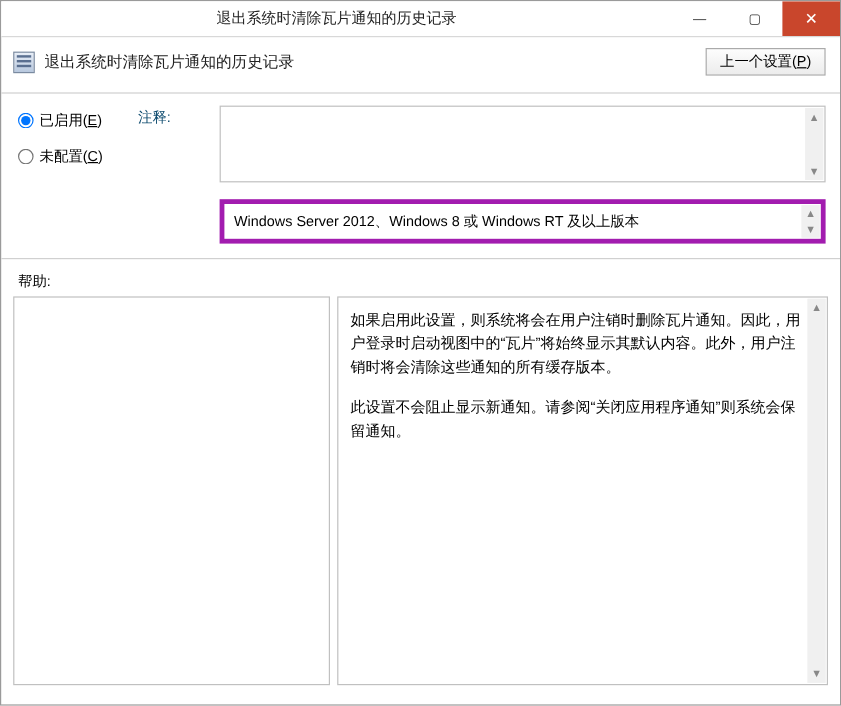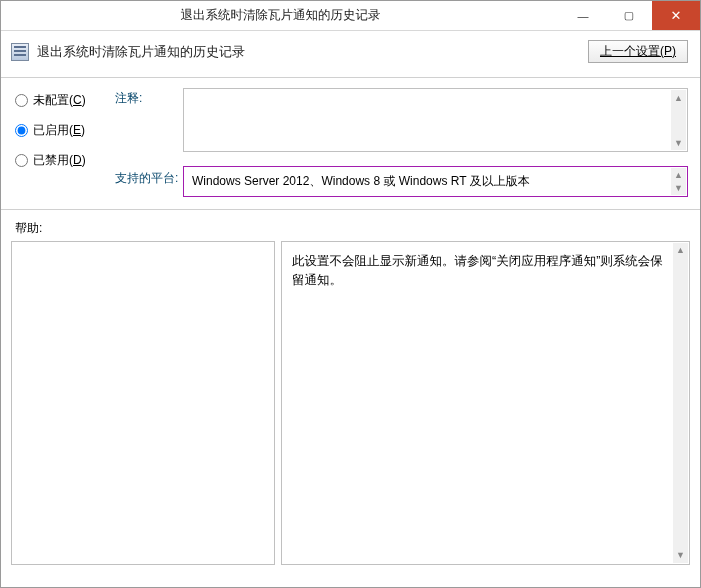--- a/index.html
+++ b/index.html
@@ -62,21 +62,20 @@
   .prev-next { display: flex; gap: 8px; margin-left: auto; }
   .btn {
     height: 23px;
     min-width: 100px;
     border: 1px solid #aaa;
     background: linear-gradient(#fdfdfd,#ececec);
     font-size: 12px;
     font-family: inherit;
     padding: 0 4px;
     cursor: default;
-    text-decoration: underline;
   }
   .btn u { text-decoration: underline; }
   
   .config {
     display: grid;
     grid-template-columns: 100px 68px 1fr;
     padding: 10px 12px 12px 14px;
     row-gap: 14px;
     border-bottom: 1px solid #d0d0d0;
   }
@@ -88,21 +87,21 @@
     grid-column: 3; grid-row: 1;
     border: 1px solid #c0c0c0;
     background: #fff;
     height: 64px;
     position: relative;
     padding: 4px 18px 4px 6px;
   }
   .platforms-lbl { grid-column: 2; grid-row: 2; padding-top: 4px; }
   .platforms-box {
     grid-column: 3; grid-row: 2;
-    border: 1px solid #a21caf;
+    border: 4px solid #a21caf;
     background: #fff;
     padding: 6px 0 6px 8px;
     position: relative;
   }
   .vscroll { position: absolute; top: 1px; right: 1px; bottom: 1px; width: 15px;
     display: flex; flex-direction: column; background: #f0f0f0; }
   .vscroll .arrow { height: 15px; display:flex; align-items:center; justify-content:center;
     color: #888; font-size: 9px; background: #f0f0f0; }
   .vscroll .track { flex: 1; background: #f0f0f0; }
   
@@ -134,61 +133,57 @@
   <span class="policy-icon"></span>
   <span class="policy-title">退出系统时清除瓦片通知的历史记录</span>
   <div class="prev-next">
     <button class="btn"><span>上一个设置(</span><u>P</u><span>)</span></button>
   </div>
 </div>
 
 <div class="config">
   <div class="radios">
     <label class="radio">
-      <input type="radio" name="state" style="">
-      <span><span>未配置(</span><u>C</u><span>)</span></span>
-    </label>
-    <label class="radio">
       <input type="radio" name="state" checked="" style="">
       <span><span>已启用(</span><u>E</u><span>)</span></span>
     </label>
     <label class="radio">
       <input type="radio" name="state" style="">
-      <span><span>已禁用(</span><u>D</u><span>)</span></span>
+      <span><span>未配置(</span><u>C</u><span>)</span></span>
     </label>
   </div>
 
   <div class="lbl-col" style="grid-row:1">注释:</div>
   <div class="comment-box">
     <span></span>
     <div class="vscroll">
       <div class="arrow">▲</div>
       <div class="track"></div>
       <div class="arrow">▼</div>
     </div>
   </div>
 
-  <div class="lbl-col platforms-lbl">支持的平台:</div>
   <div class="platforms-box">
     <span>Windows Server 2012、Windows 8 或 Windows RT 及以上版本</span>
     <div class="vscroll">
       <div class="arrow">▲</div>
       <div class="track"></div>
       <div class="arrow">▼</div>
     </div>
   </div>
 </div>
 
 <div class="lower-labels">
   <div>帮助:</div>
 </div>
 
 <div class="panes">
   <div class="pane options-pane"></div>
   <div class="pane help-pane">
+    <p>如果启用此设置，则系统将会在用户注销时删除瓦片通知。因此，用户登录时启动视图中的“瓦片”将始终显示其默认内容。此外，用户注销时将会清除这些通知的所有缓存版本。</p>
     <p>此设置不会阻止显示新通知。请参阅“关闭应用程序通知”则系统会保留通知。</p>
     <div class="vscroll">
       <div class="arrow">▲</div>
       <div class="track"></div>
       <div class="arrow">▼</div>
     </div>
   </div>
 </div>
 
 </body></html>

